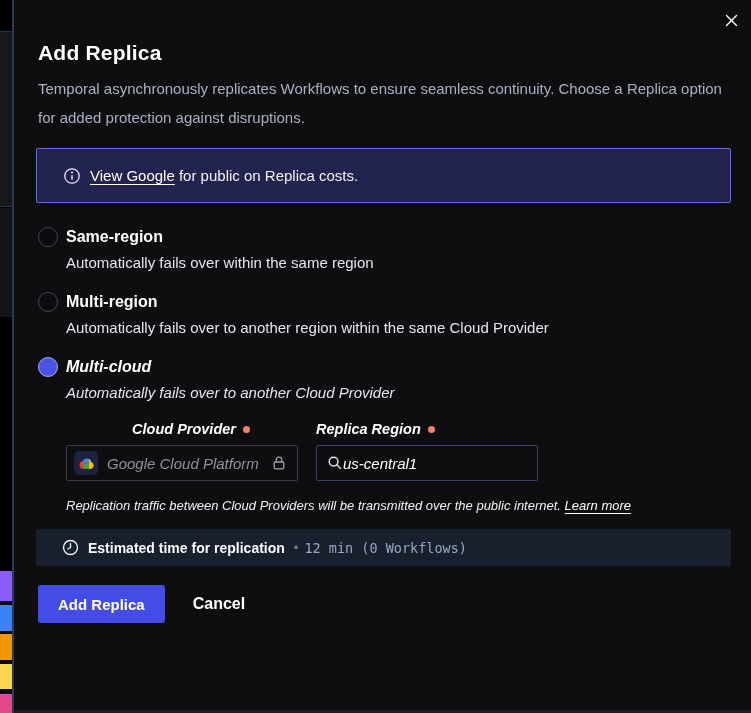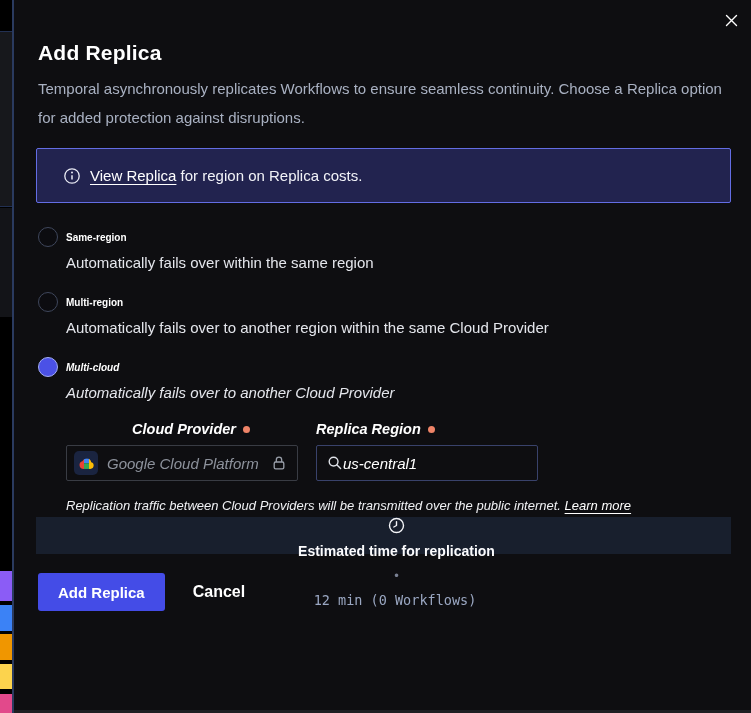--- a/index.html
+++ b/index.html
@@ -52,21 +52,21 @@
 
   
   .options { margin-top:24px; }
   .option { margin-bottom:19px; }
   .opt-row { display:flex; align-items:center; gap:8px; cursor:pointer; }
   .radio {
     width:20px; height:20px; border-radius:50%; flex:0 0 auto;
     border:1.5px solid #3f475c; background:#0c0c10;
   }
   .radio.selected { background:#4b51e6; border:1.5px solid #a3adf4; }
-  .opt-label { font-size:10px; font-weight:bold; }
+  .opt-label { font-size:16px; font-weight:bold; }
   .opt-desc { margin:6px 0 0 28px; font-size:15px; color:#e4e6ec; line-height:20px; }
 
   
   .mc-form { margin:18px 0 0 28px; }
   .field-labels { display:flex; }
   .field-label { font-size:14.5px; font-weight:bold; display:flex; align-items:center; gap:7px; }
   .fl-1 { width:250px;justify-content:center; }
   .req-dot { width:7px; height:7px; border-radius:50%; background:#ef8468; display:inline-block; }
   .fields { display:flex; margin-top:8px; }
   .field-box {
@@ -83,22 +83,22 @@
   .provider-text { font-size:15px; color:#8d929c; flex:1 1 auto; }
   .region-box {
     width:222px; border:1px solid #39426b; padding:0 10px; cursor:text;
   }
   .region-text { font-size:15px; color:#fff; }
   .mc-note { margin-top:17px; font-size:13px; color:#f0f1f4; }
   .mc-note-link { color:#fff; text-decoration:underline; text-underline-offset:3px; cursor:pointer; }
 
   
   .estimate {
-    margin-top:4px; margin-left:-2px; width:695px; height:37px;
-    background:#181f2d; display:flex; align-items:center; padding-left:26px; gap:9px;flex-direction:column;
+    margin-top:16px; margin-left:-2px; width:695px; height:37px;
+    background:#181f2d; display:flex; align-items:center; padding-left:26px; gap:9px;
   }
   .est-label { font-size:14px; font-weight:bold; color:#fbfbfd; }
   .est-sep { font-size:13px; color:#7a8194; }
   .est-value { font-family:"DejaVu Sans Mono", monospace; font-size:13.5px; color:#9aa7c2; }
 
   
   .actions { margin-top:19px; display:flex; align-items:center; }
   .btn-primary {
     background:#444ce7; color:#fff; border:none; border-radius:3px;
     height:38px; padding:0 20px; font-size:15px; font-weight:bold;
@@ -139,21 +139,21 @@
   <div class="modal-desc">Temporal asynchronously replicates Workflows to ensure seamless continuity. Choose a Replica option for added protection against disruptions.</div>
 
   <div class="banner">
     <span style="display:flex;">
       <svg width="18" height="18" viewBox="0 0 18 18">
         <circle cx="9" cy="9" r="7.2" fill="none" stroke="#e9eaf4" stroke-width="1.3"></circle>
         <line x1="9" y1="8.2" x2="9" y2="12.6" stroke="#e9eaf4" stroke-width="1.5"></line>
         <circle cx="9" cy="5.4" r="1" fill="#e9eaf4"></circle>
       </svg>
     </span>
-    <span class="banner-text"><span class="banner-link">View Replica</span><span> for region on Replica costs.</span></span>
+    <span class="banner-text"><span class="banner-link">View Google</span><span> for public on Replica costs.</span></span>
   </div>
 
   <div class="options">
 
     <div class="option">
       <div class="opt-row">
         <div class="radio"></div>
         <div class="opt-label">Same-region</div>
       </div>
       <div class="opt-desc">Automatically fails over within the same region</div>

